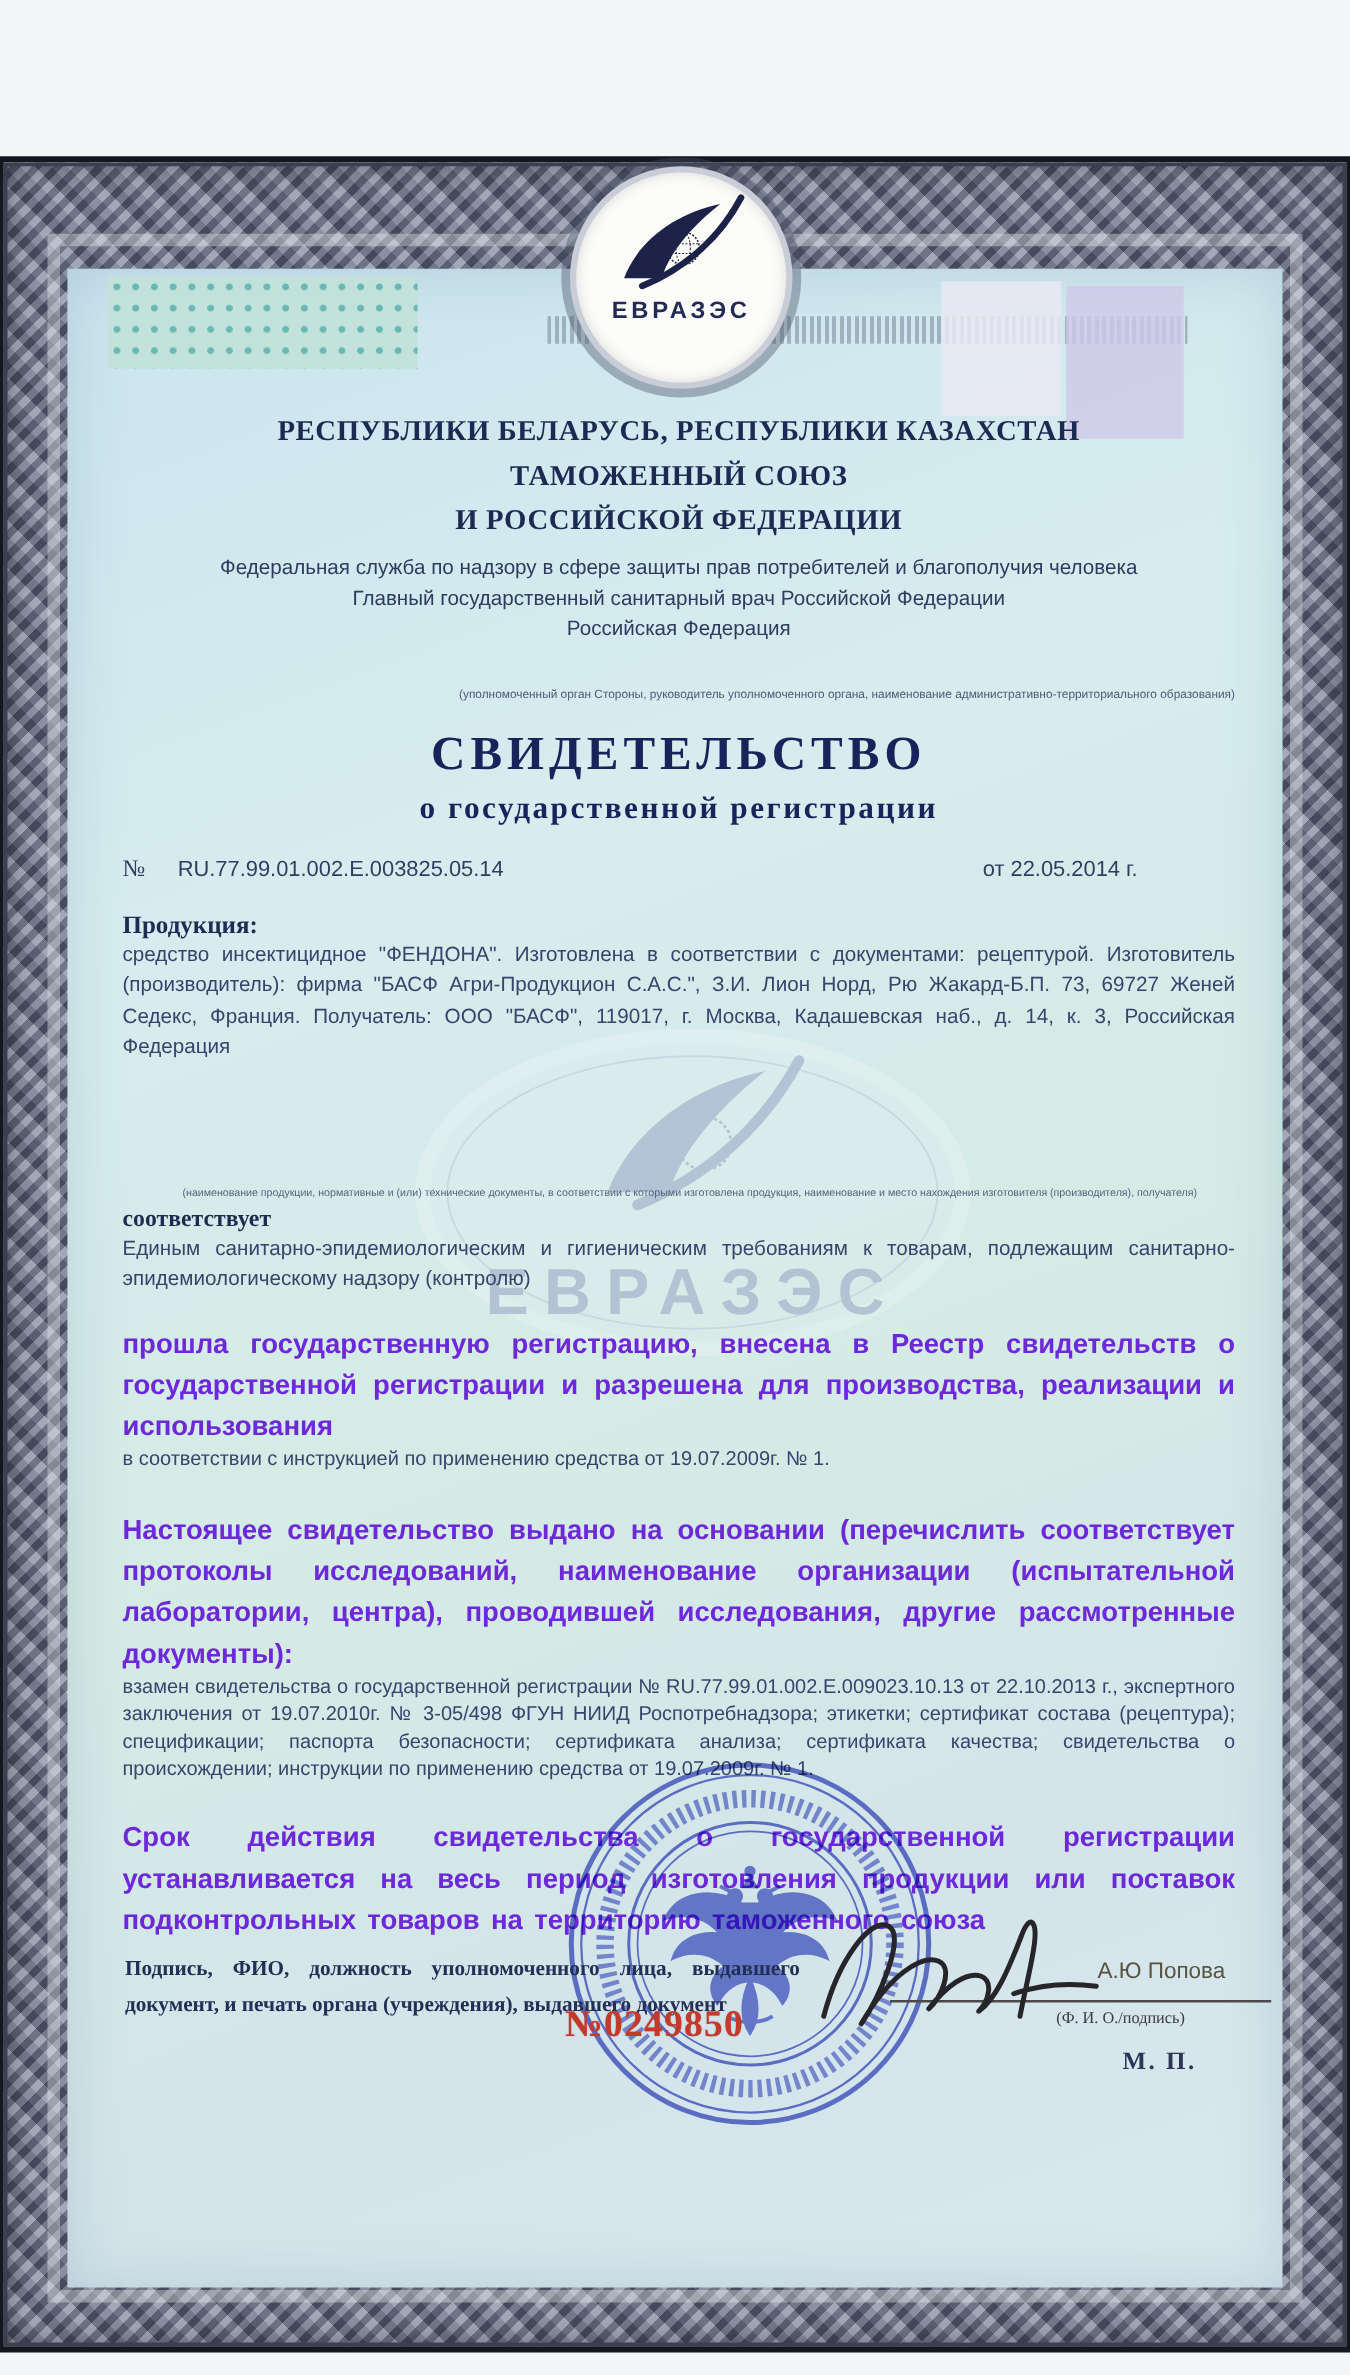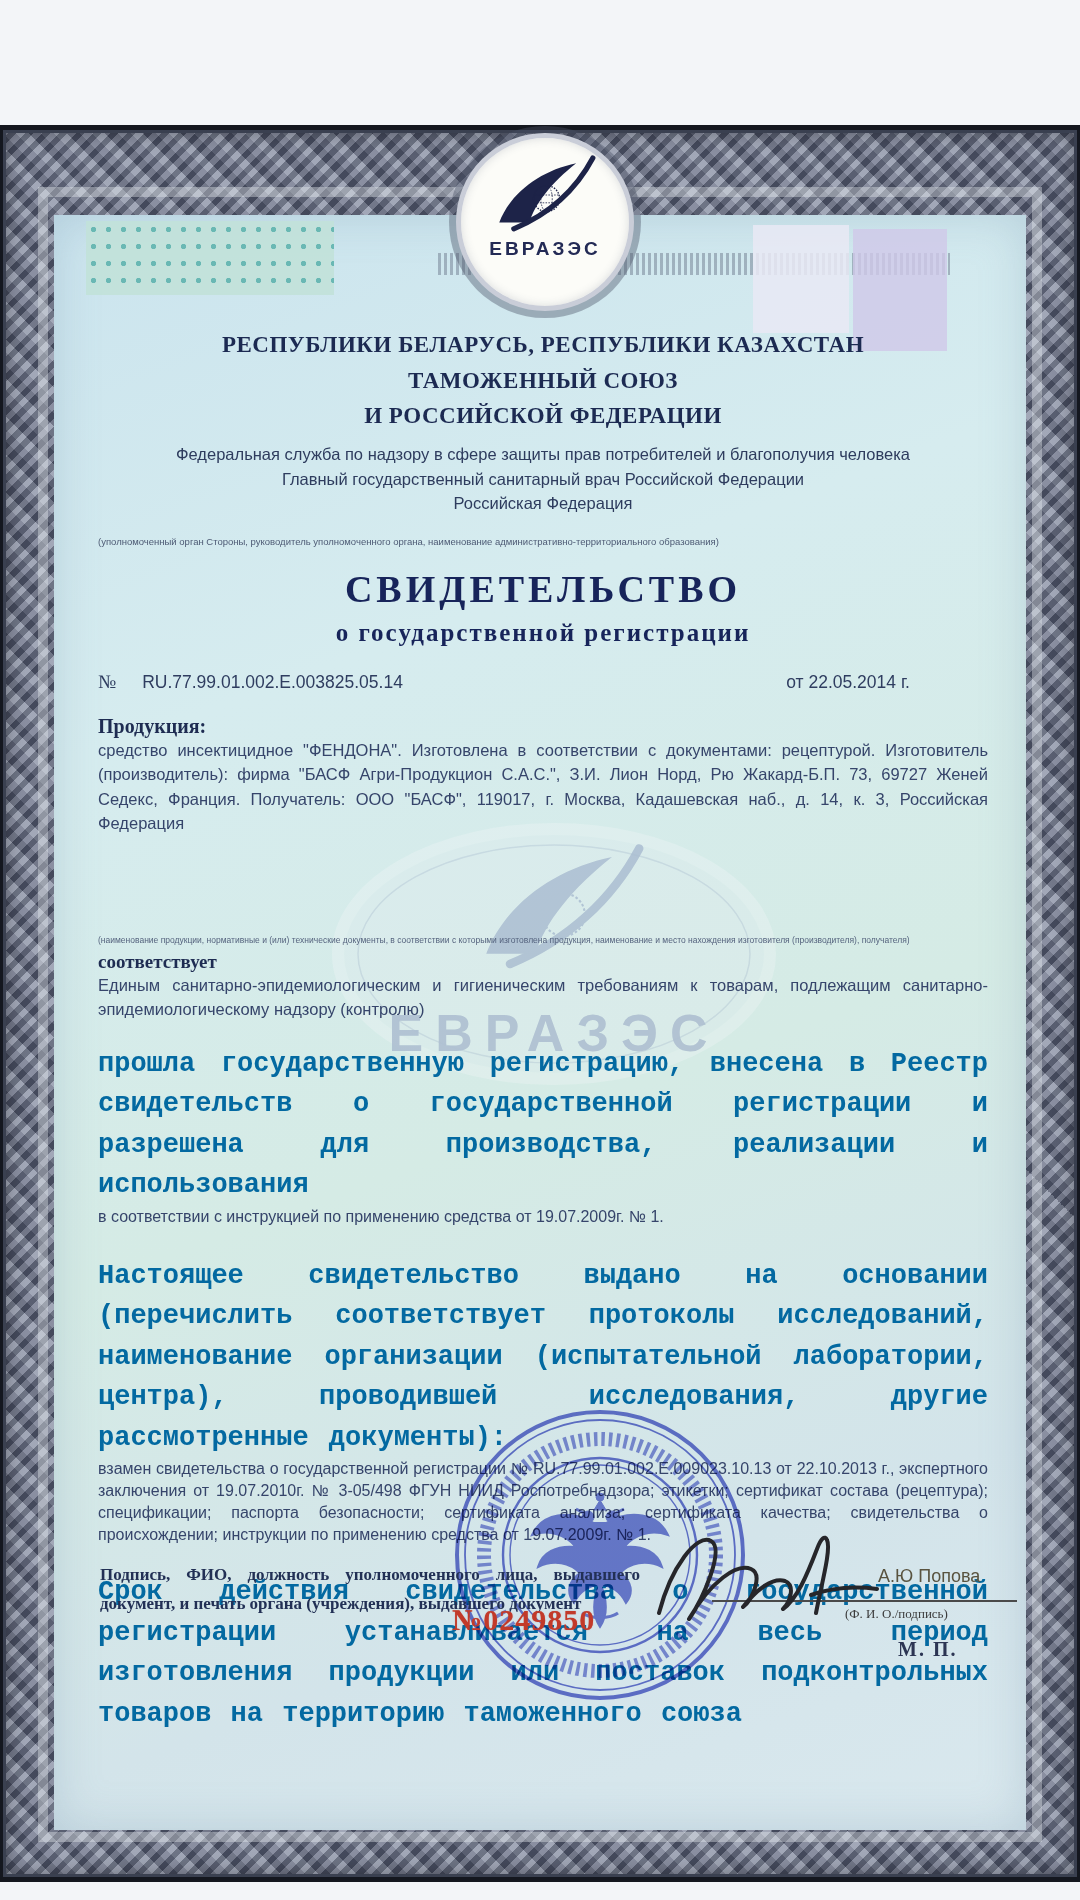--- a/index.html
+++ b/index.html
@@ -58,36 +58,36 @@
     letter-spacing:3px;color:#232a55;margin-top:2px;
   }
   
   .watermark{position:absolute;left:328px;top:698px;z-index:1;opacity:.5;}
   
   .content{position:absolute;left:98px;right:92px;top:202px;z-index:2;}
   .t1{font-family:"Liberation Serif",serif;font-weight:700;font-size:23px;line-height:1.55;
       text-align:center;color:#1c2a52;letter-spacing:.5px;}
   .h-sans-block{margin-top:8px;}
   .h-sans{font-size:16.5px;line-height:1.5;text-align:center;color:#2e3c5e;}
-  .auth-note{margin-top:20px;font-size:9.5px;text-align:left;color:#4d5a74;white-space:nowrap;overflow:hidden;}
+  .auth-note{margin-top:34px;font-size:9.5px;text-align:right;color:#4d5a74;white-space:nowrap;overflow:hidden;}
   .title-main{margin-top:20px;font-family:"Liberation Serif",serif;font-weight:700;font-size:38px;
       letter-spacing:4px;text-align:center;color:#17245a;}
   .title-sub{margin-top:8px;font-family:"Liberation Serif",serif;font-weight:700;font-size:25px;
       letter-spacing:2px;text-align:center;color:#17245a;}
   .numrow{margin-top:24px;display:flex;font-size:17.5px;color:#2f3d60;align-items:baseline;}
   .numsign{margin-right:26px;font-family:"Liberation Serif",serif;font-size:19px;}
   .numdate{margin-left:auto;margin-right:78px;}
   .prod-label{margin-top:22px;font-family:"Liberation Serif",serif;font-weight:700;font-size:20px;color:#1e2c52;}
   .sans-text{font-size:16.5px;line-height:1.47;color:#36456b;text-align:justify;}
   .sans-text.sm{font-size:16px;line-height:1.38;}
-  .gap-wm{margin-top:100px;}
+  .gap-wm{margin-top:100px;margin-left:48px;}
   .field-note{font-size:8.5px;color:#55637e;white-space:nowrap;overflow:hidden;}
   .serif-label{margin-top:6px;font-family:"Liberation Serif",serif;font-weight:700;font-size:19px;color:#1e2c52;}
-  .serif-par{margin-top:22px;font-family:Liberation Mono, monospace;font-weight:700;font-size:27px;
-      line-height:1.5;color:#0369a1;text-align:justify;word-spacing:6px;}
+  .serif-par{margin-top:22px;font-family:Liberation Sans, sans-serif;font-weight:700;font-size:22px;
+      line-height:1.5;color:#6d28d9;text-align:justify;word-spacing:6px;}
   .serif-par.mt{margin-top:30px;word-spacing:4px;}
   .serif-par.mt2{margin-top:26px;word-spacing:3px;}
   .sans-note{font-size:16px;color:#36456b;margin-top:2px;}
   
   .stamp{position:absolute;left:450px;top:1405px;z-index:3;opacity:.78;mix-blend-mode:multiply;}
   .signature{position:absolute;left:645px;top:1515px;z-index:5;}
   .sig-label{
     position:absolute;left:100px;top:1560px;width:540px;z-index:4;
     font-family:"Liberation Serif",serif;font-weight:700;font-size:17px;line-height:1.72;
     color:#223055;text-align:justify;

